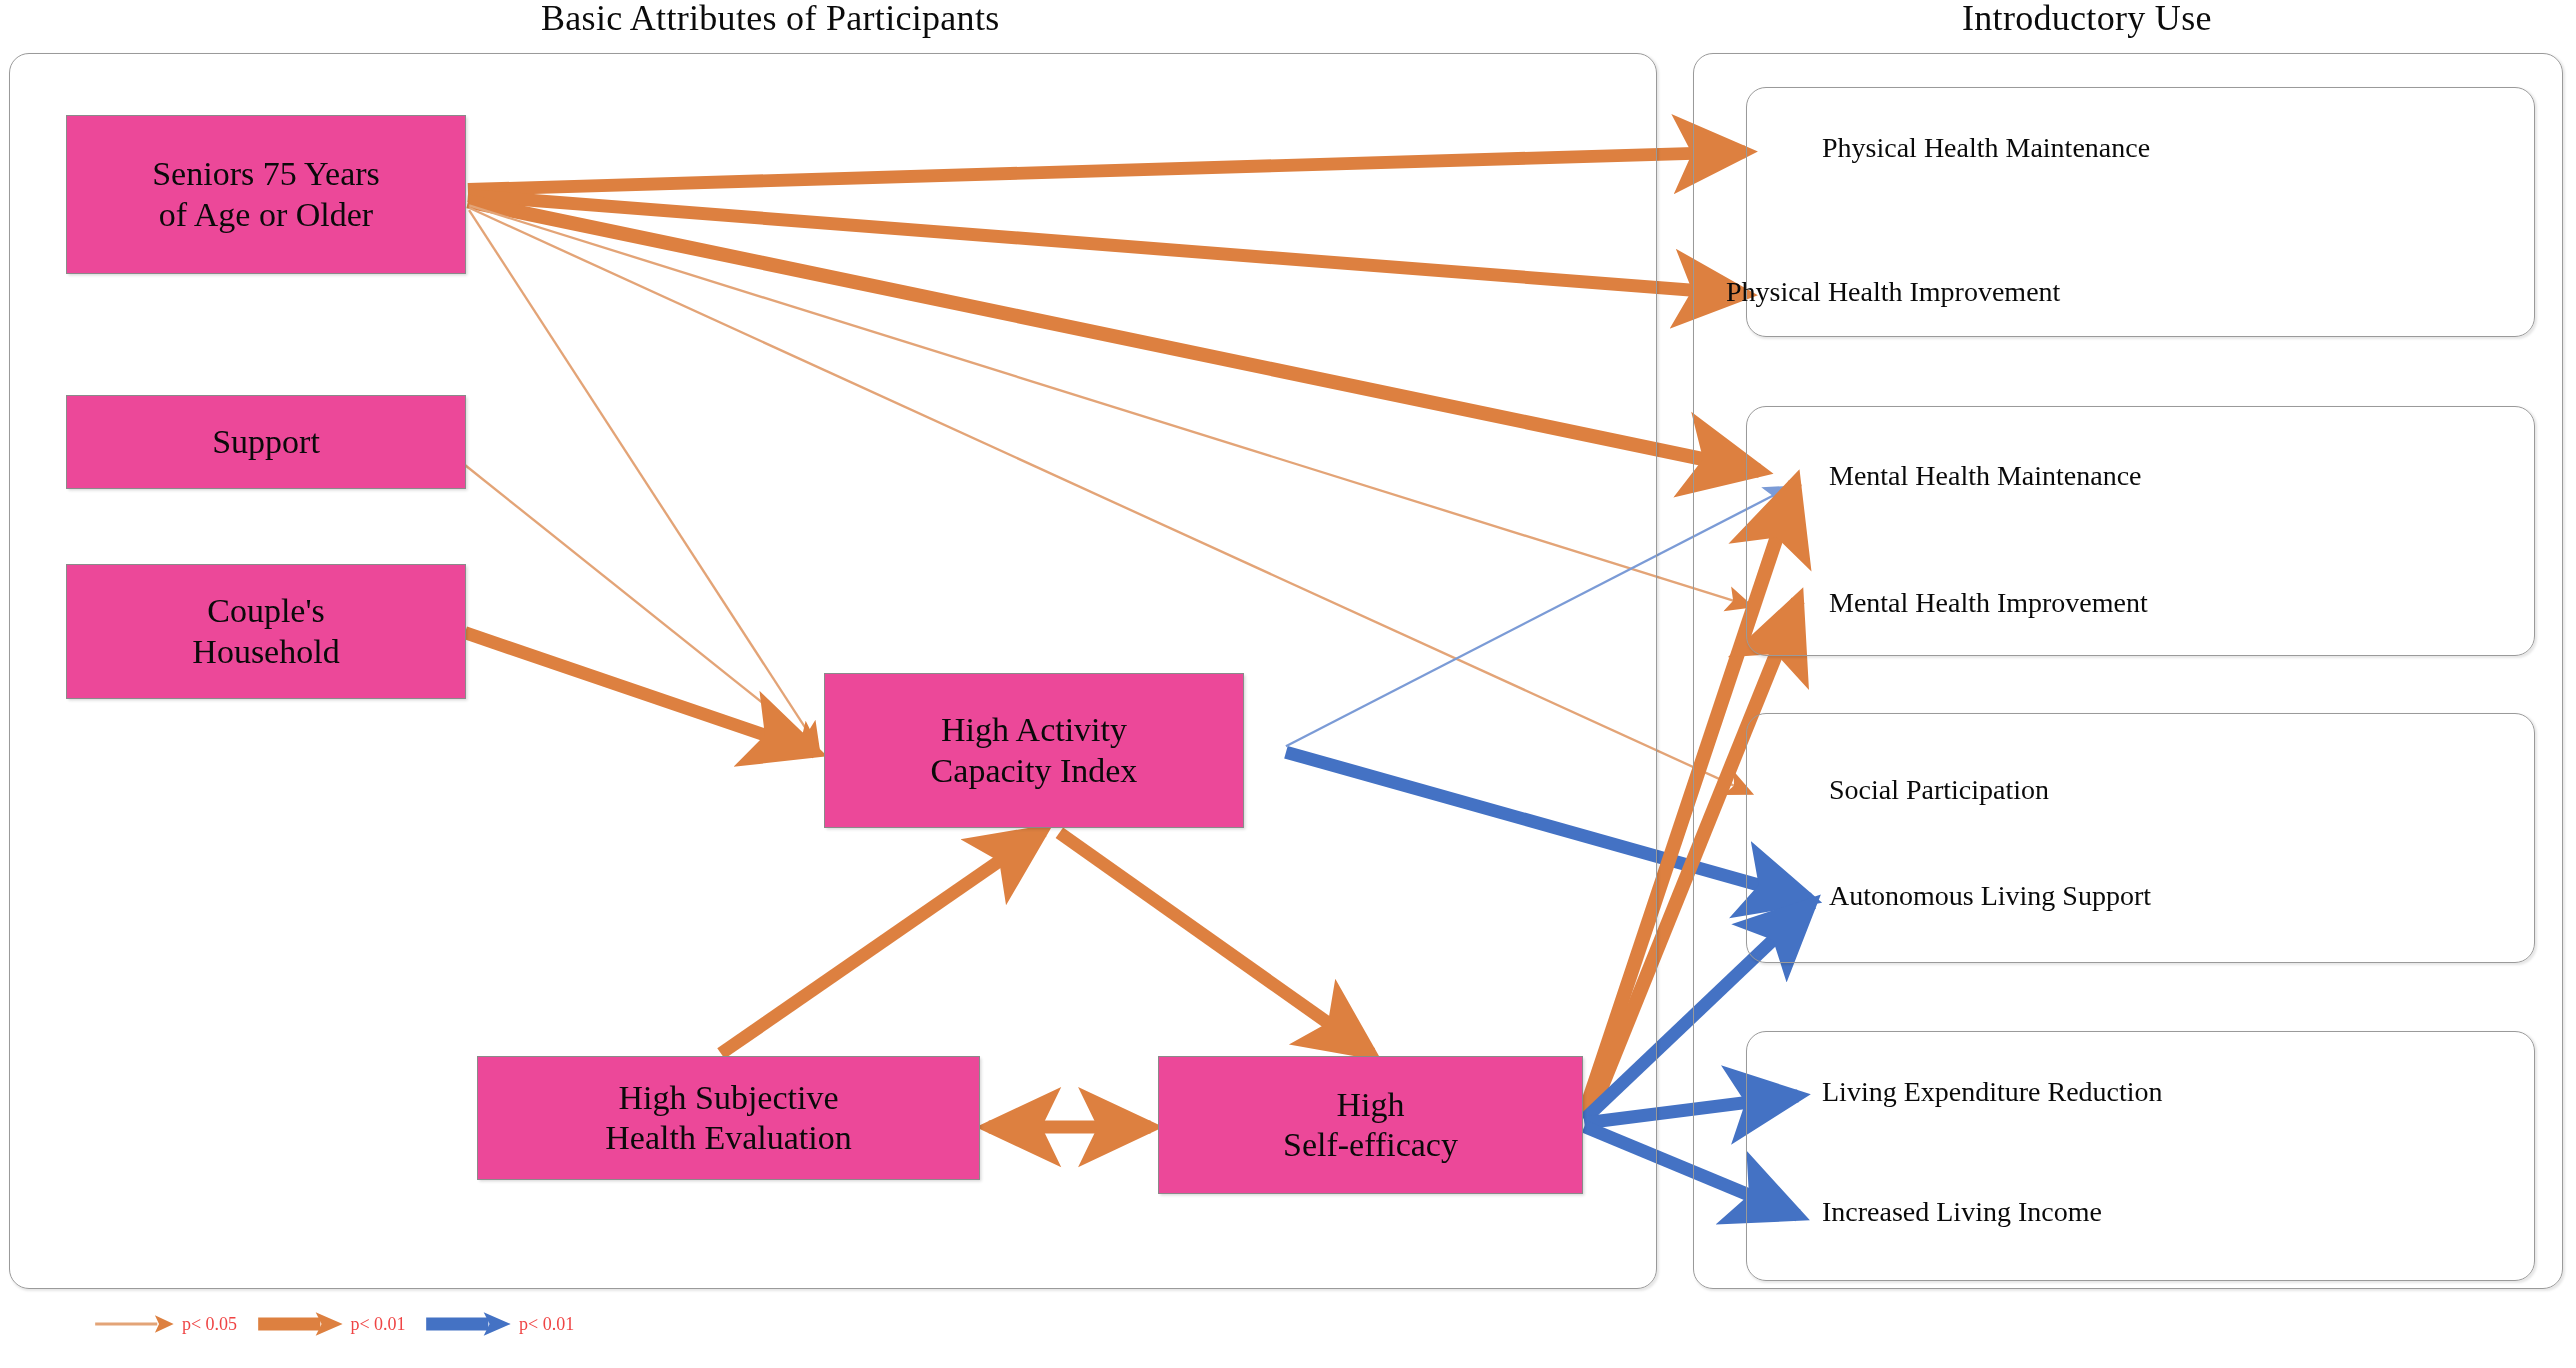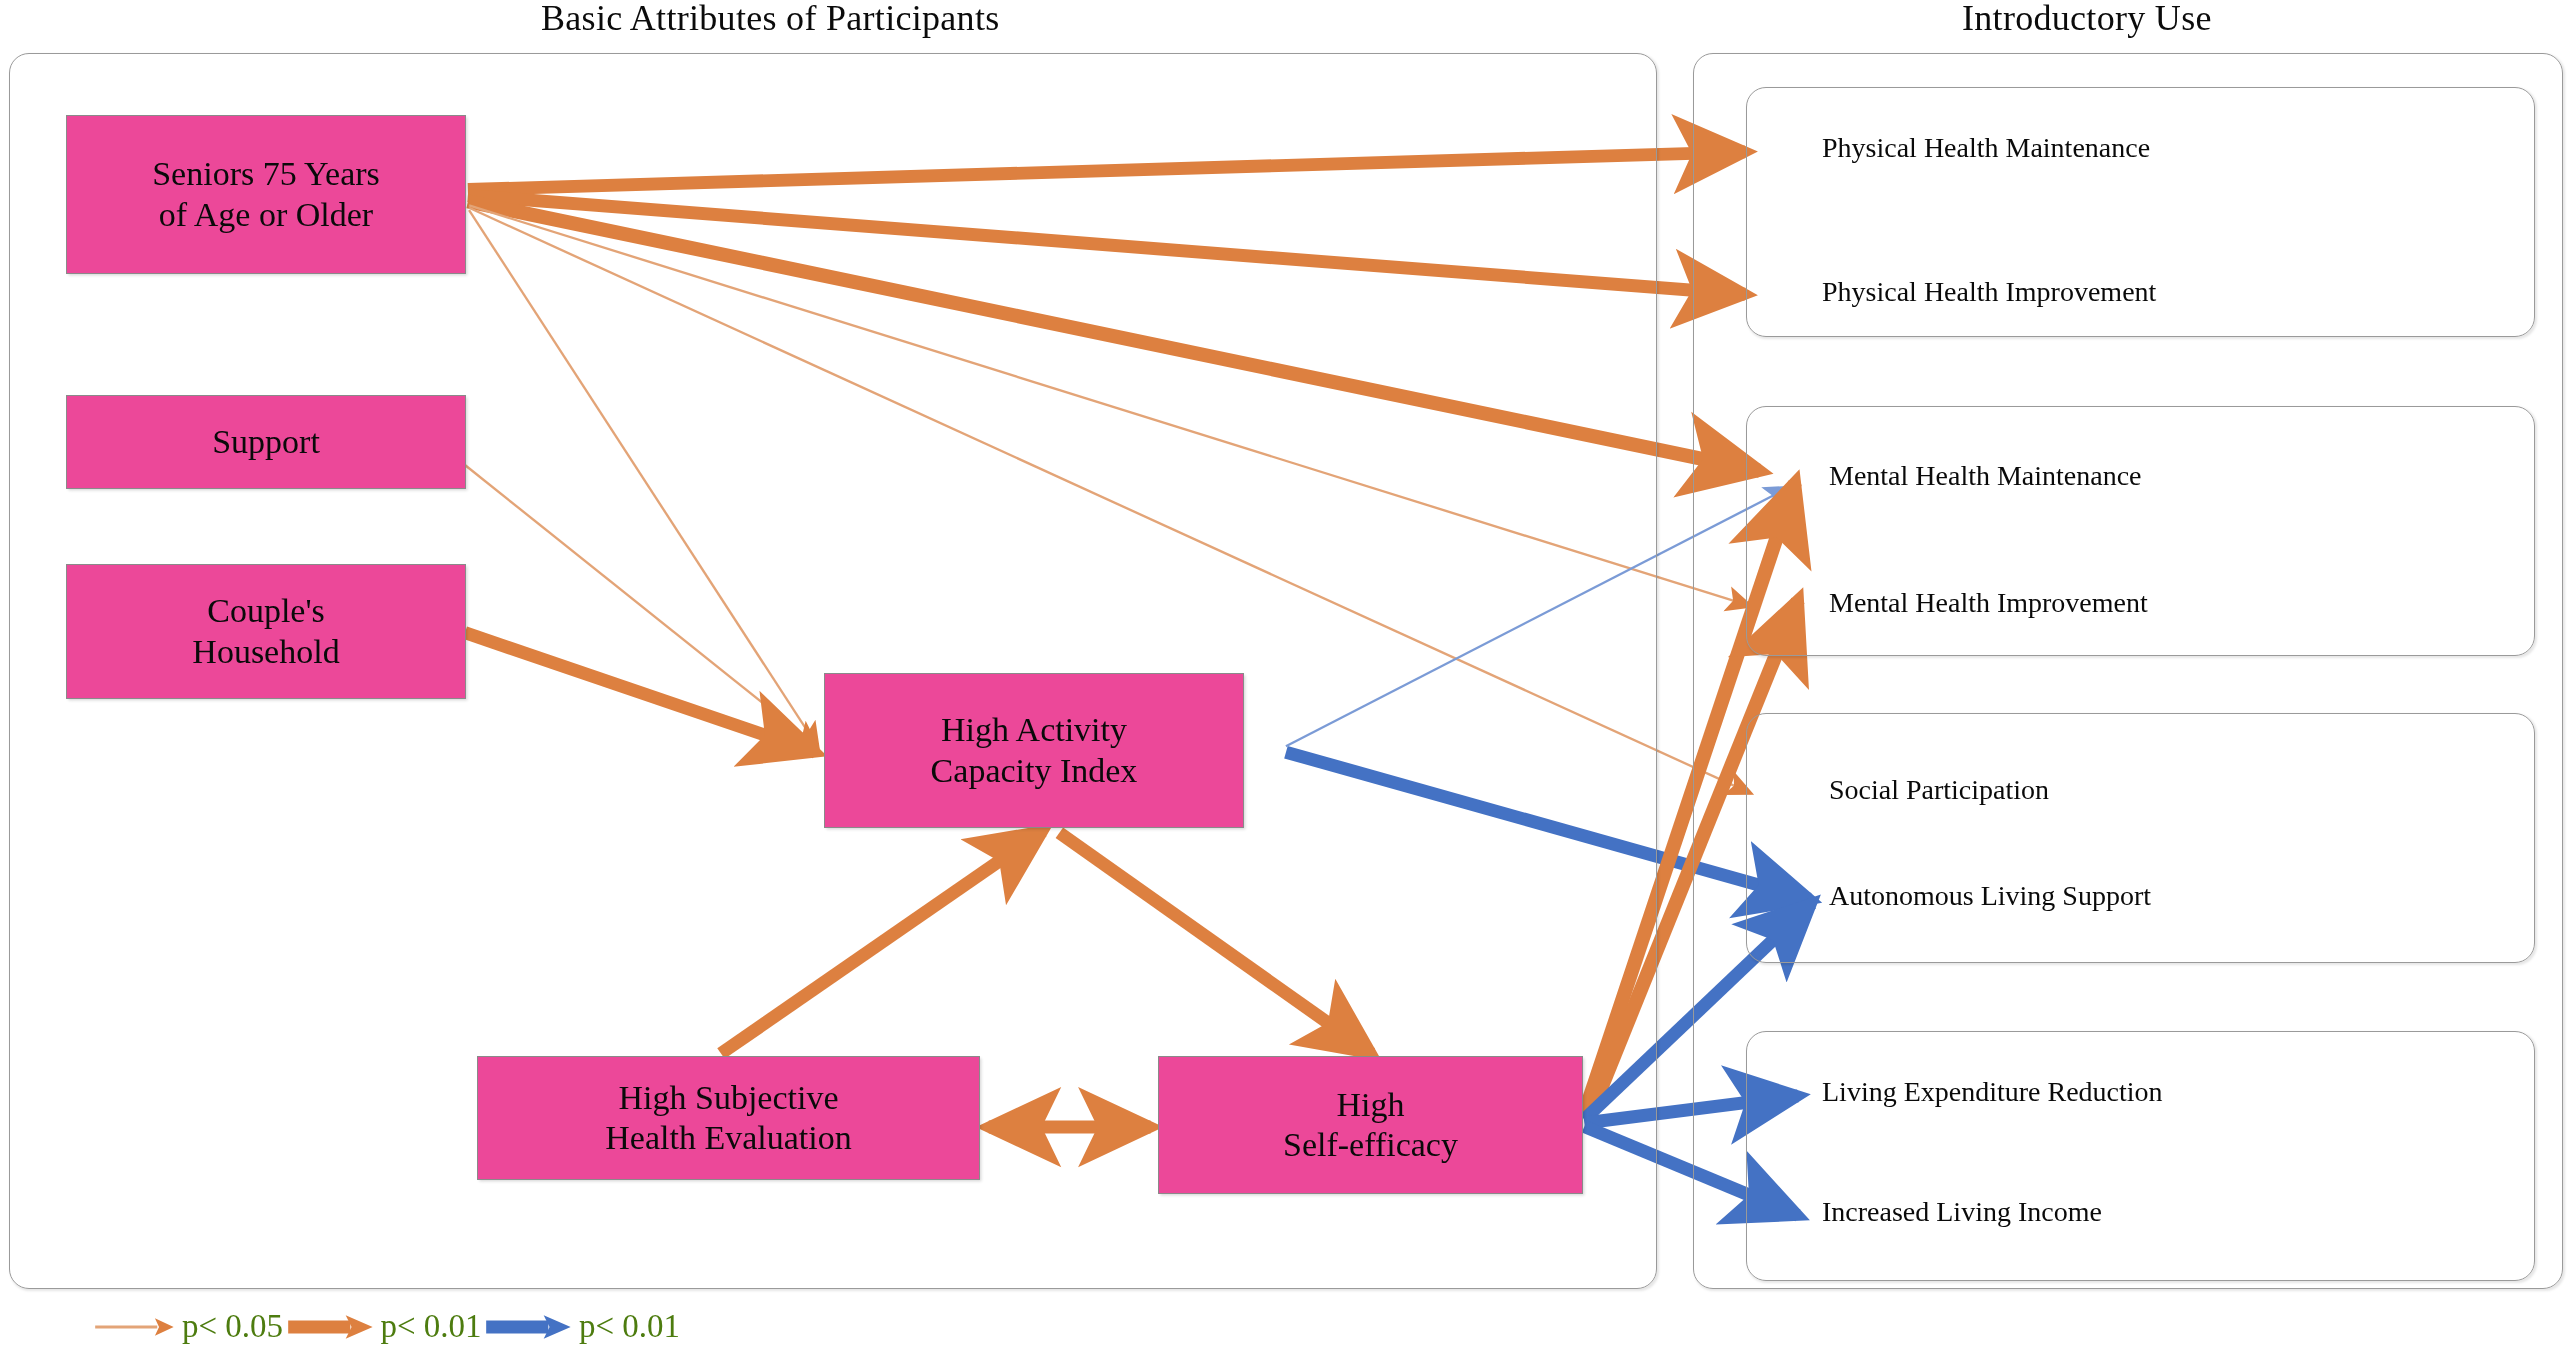--- a/index.html
+++ b/index.html
@@ -23,21 +23,21 @@
     position:absolute;box-sizing:border-box;
     border:1.8px solid #9a9a9a;border-radius:20px;background:transparent;
     box-shadow:1.8px 1.8px 2.4px rgba(0,0,0,.10);
   }
   .outcome-label{
     position:absolute;font-family:"Liberation Serif",serif;
     font-size:28px;color:#0a0a0a;white-space:nowrap;line-height:1;
   }
   .legend{
     position:absolute;display:flex;align-items:center;
-    font-family:"Liberation Serif",serif;font-size:33px;color:#4d7c0f;
+    font-family:"Liberation Serif",serif;font-size:18px;color:#ef4444;gap:16px;
   }
   .legend-item{display:flex;align-items:center;}
   .legend-text{margin:0 3.5px 0 5.9px;white-space:nowrap;}
 </style>
 </head>
 <body>
 
 <div id="stage">
 
   <div class="panel-title" style="left:541px;top:-3.5px;">Basic Attributes of Participants</div>
@@ -116,21 +116,21 @@
 
   <div class="node-box" style="left:477px;top:1056px;width:503px;height:124px;">
     <span>High Subjective<br>Health Evaluation</span>
   </div>
 
   <div class="node-box" style="left:1158px;top:1056px;width:425px;height:138px;">
     <span>High<br>Self-efficacy</span>
   </div>
 
   <div class="outcome-label" style="left:1822px;top:134px;">Physical Health Maintenance</div>
-  <div class="outcome-label" style="left:1822px;top:278px;">Physical Health Improvement</div>
+  <div class="outcome-label" style="left:1726px;top:278px;">Physical Health Improvement</div>
 
   <div class="outcome-label" style="left:1829px;top:462px;">Mental Health Maintenance</div>
   <div class="outcome-label" style="left:1829px;top:589px;">Mental Health Improvement</div>
 
   <div class="outcome-label" style="left:1829px;top:776px;">Social Participation</div>
   <div class="outcome-label" style="left:1829px;top:882px;">Autonomous Living Support</div>
 
   <div class="outcome-label" style="left:1822px;top:1078px;">Living Expenditure Reduction</div>
   <div class="outcome-label" style="left:1822px;top:1198px;">Increased Living Income</div>
 

